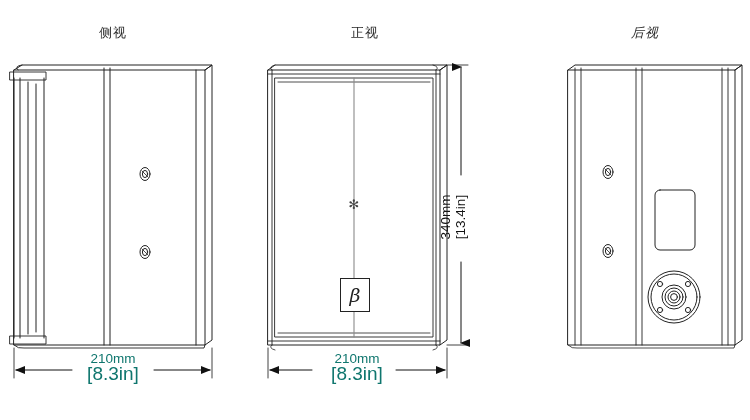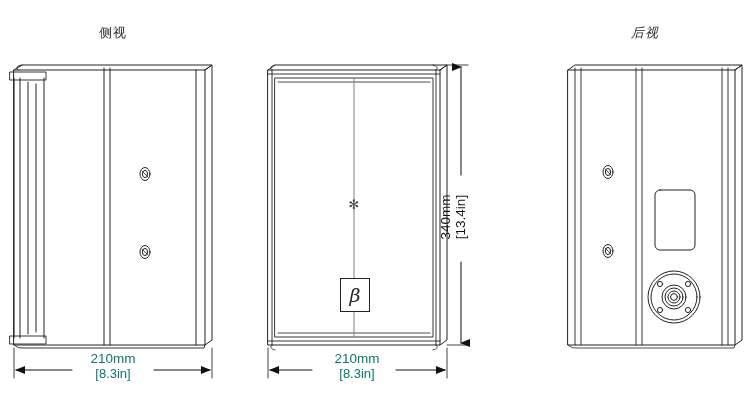--- a/index.html
+++ b/index.html
@@ -22,39 +22,40 @@
     white-space:nowrap;
   }
   .dimbox{
     position:absolute;
     text-align:center;
     font-size:13.5px;
     line-height:15px;
     color:#0f766e;
     white-space:nowrap;
   }
-  .dimbox .l2{font-size:13px;}
+  .dimbox .l2{font-size:19px;}
   .vdim{
     position:absolute;
     font-size:13.5px;
     line-height:15px;
     color:#111;
     white-space:nowrap;
     transform:rotate(-90deg);
     transform-origin:left top;
     text-align:center;
   }
 </style>
 </head>
 <body>
 
 <div id="stage">
 
   <div class="vtitle" style="left:58px;top:24px;width:110px;">侧视</div>
 
+  <div class="vtitle" style="left:310px;top:24px;width:110px;">正视</div>
 
   <div class="vtitle" style="left:590px;top:24px;width:110px;font-style:italic;">后视</div>
 
   <svg width="750" height="420" viewBox="0 0 750 420">
     <defs>
       <marker id="arrR" markerWidth="10" markerHeight="8" refX="9" refY="4" orient="auto" markerUnits="userSpaceOnUse">
         <path d="M0,0 L10,4 L0,8 z" fill="#111"></path>
       </marker>
       <marker id="arrL" markerWidth="10" markerHeight="8" refX="1" refY="4" orient="auto" markerUnits="userSpaceOnUse">
         <path d="M10,0 L0,4 L10,8 z" fill="#111"></path>

